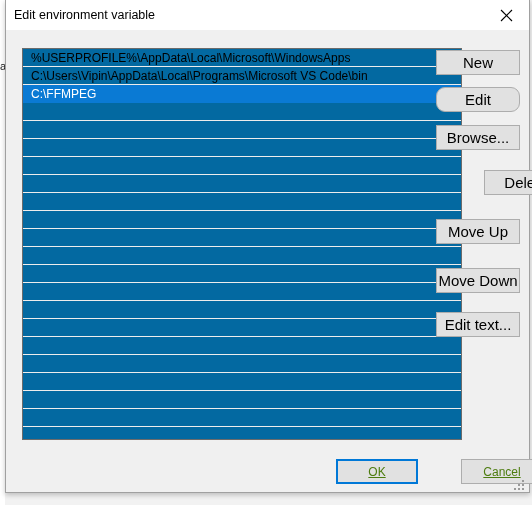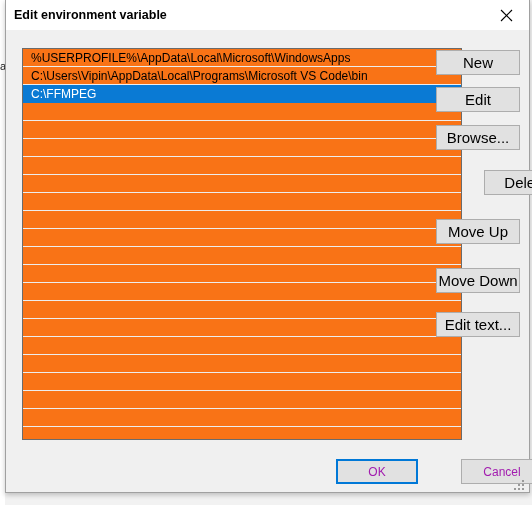--- a/index.html
+++ b/index.html
@@ -54,21 +54,20 @@
 
   
   #titlebar {
     position: absolute;
     left: 0; top: 0;
     width: 100%;
     height: 31px;
     background: #ffffff;
     border-bottom: 1px solid #f0f0f0;
     box-sizing: border-box;
-    font-weight: bold;
   }
   #title-text {
     position: absolute;
     left: 8px;
     top: 8px;
     font-size: 12.5px;
     color: #000000;
     white-space: nowrap;
   }
   #close-button {
@@ -84,21 +83,21 @@
   }
   #close-icon svg { display: block; }
 
   
   #listbox {
     position: absolute;
     left: 16px;
     top: 48px;
     width: 440px;
     height: 392px;
-    background: #f97316;
+    background: #0369a1;
     border: 1px solid #6b6b6b;
     box-sizing: border-box;
     overflow: hidden;
   }
   .list-row {
     height: 18px;
     line-height: 18px;
     box-sizing: border-box;
     border-bottom: 1px solid #ededed;
     padding-left: 8px;
@@ -129,44 +128,45 @@
     color: #000000;
     padding: 0;
     cursor: default;
     display: flex;
     align-items: center;
     justify-content: center;
     white-space: nowrap;
   }
 
   #btn-new        { top: 50px; }
-  #btn-edit       { top: 87px; }
+  #btn-edit       { top: 87px; border-radius: 9px; }
   #btn-browse     { top: 125px; }
   #btn-delete     { top: 170px; margin-left: 48px; }
   #btn-move-up    { top: 219px; }
   #btn-move-down  { top: 268px; }
   #btn-edit-text  { top: 312px; }
 
   
   .bottom-button {
     position: absolute;
     top: 459px;
     width: 82px;
     height: 25px;
     background: #e1e1e1;
     border: 1px solid #adadad;
     box-sizing: border-box;
     font-family: "Liberation Sans", sans-serif;
     font-size: 12px;
-    color: #a21caf;
+    color: #4d7c0f;
     padding: 0;
     cursor: default;
     display: flex;
     align-items: center;
     justify-content: center;
+    text-decoration: underline;
   }
   #btn-ok {
     left: 330px;
     background: #e1e1e1;
     border: 2px solid #0078d7;
   }
   #btn-cancel {
     left: 428px;
     margin-left: 27px;
   }

